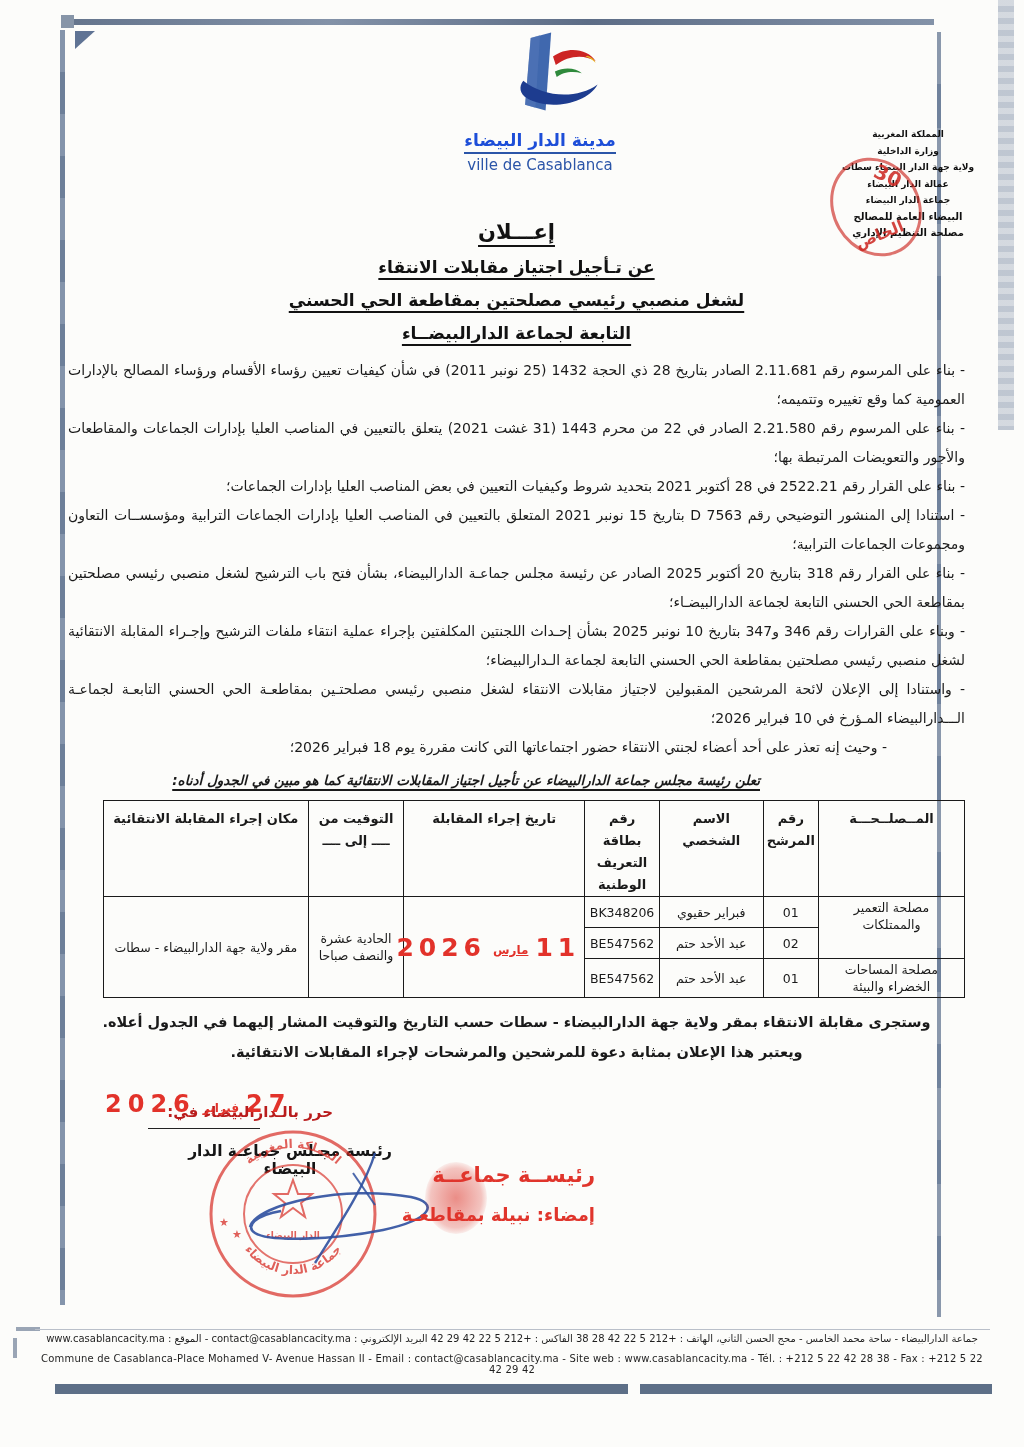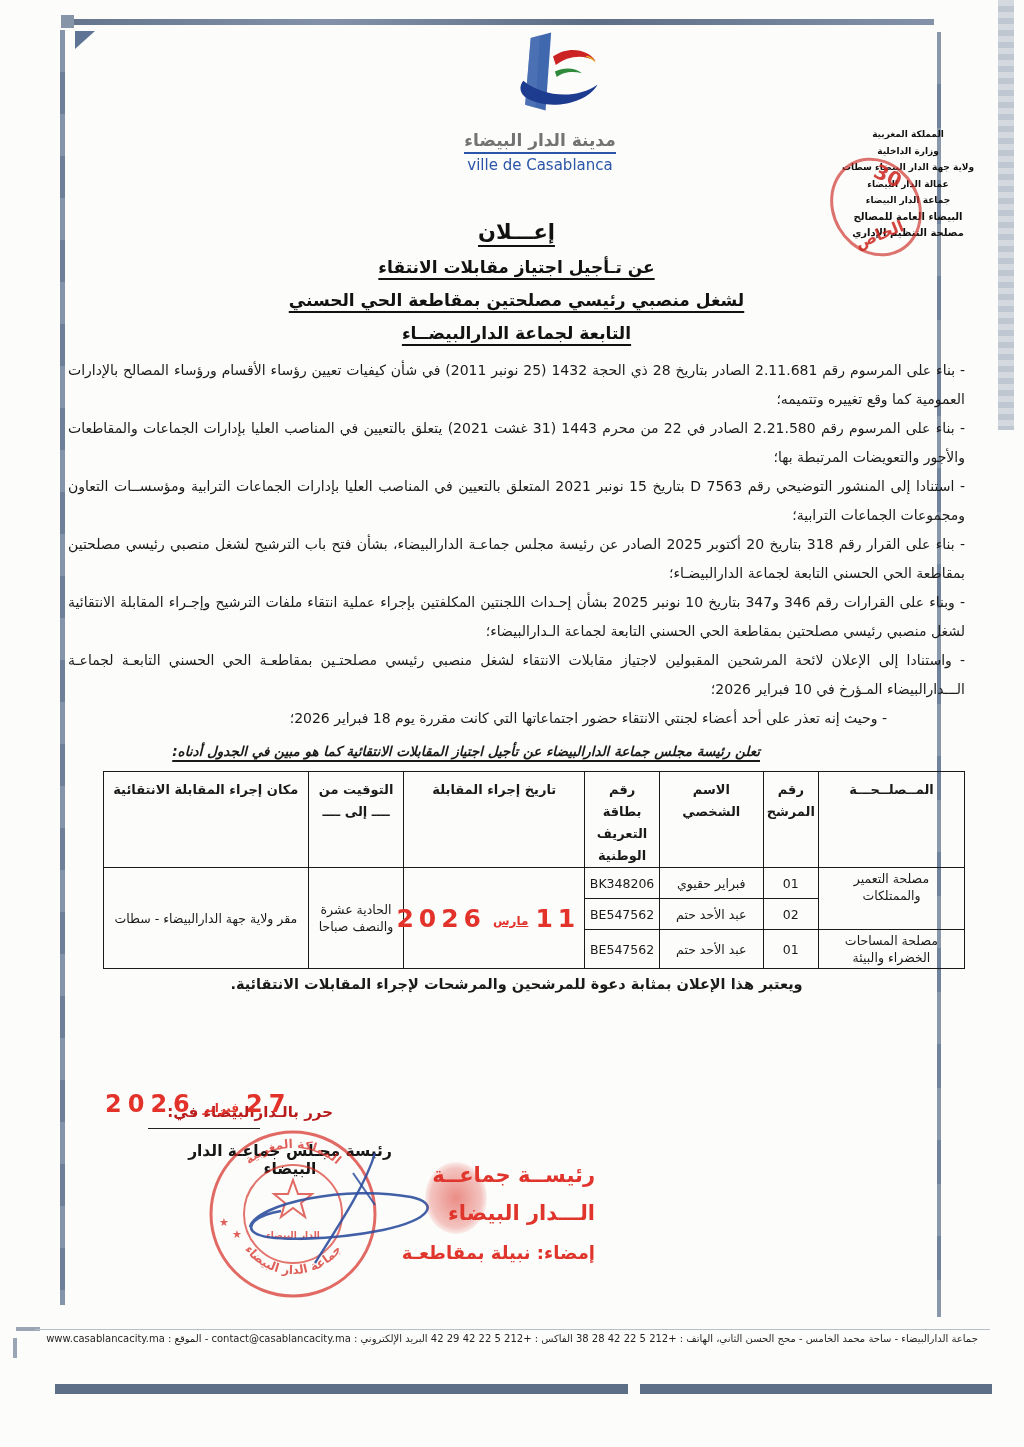--- a/index.html
+++ b/index.html
@@ -19,21 +19,21 @@
                 background:repeating-linear-gradient(180deg,#8a98ac 0 52px,#70829c 52px 96px); }
   .art-edge   { left:998px; top:0;     width:16px; height:430px; opacity:.55;
                 background:repeating-linear-gradient(180deg,#b4bdca 0 6px,#8d9bb0 6px 12px); }
   .art-b1     { left:55px;  top:1384px; width:573px; height:10px; background:#5d6f87; }
   .art-b2     { left:640px; top:1384px; width:352px; height:10px; background:#5d6f87; }
   .art-bl1    { left:16px;  top:1327px; width:24px; height:4px;  background:#9aa5b5; }
   .art-bl2    { left:13px;  top:1338px; width:4px;  height:20px; background:#9aa5b5; }
 
   
   .logo { position:absolute; left:425px; top:28px; width:230px; text-align:center; }
-  .logo-ar { display:inline-block; font-size:17px; font-weight:bold; color:#737373;
+  .logo-ar { display:inline-block; font-size:17px; font-weight:bold; color:#1d4ed8;
              border-bottom:2px solid #2b55a8; padding-bottom:2px; direction:rtl; }
   .logo-fr { font-size:15px; color:#2b55a8; margin-top:2px; }
 
   
   .letterhead { position:absolute; right:30px; top:126px; width:172px; text-align:center;
                 font-size:9px; line-height:16.5px; font-weight:bold; color:#101010; direction:rtl; }
   .letterhead .lh-big { font-size:10px; }
   .letterhead span { display:block; }
 
   
@@ -152,20 +152,21 @@
   <div class="title-block">
     <div class="t-heading">إعـــلان</div>
     <div class="t-line">عن تـأجيل اجتياز مقابلات الانتقاء</div>
     <div class="t-line">لشغل منصبي رئيسي مصلحتين بمقاطعة الحي الحسني</div>
     <div class="t-line">التابعة لجماعة الدارالبيضــاء</div>
   </div>
 
   <div class="content">
     <p class="bullet">- بناء على المرسوم رقم 2.11.681 الصادر بتاريخ 28 ذي الحجة 1432 (25 نونبر 2011) في شأن كيفيات تعيين رؤساء الأقسام ورؤساء المصالح بالإدارات العمومية كما وقع تغييره وتتميمه؛</p>
     <p class="bullet">- بناء على المرسوم رقم 2.21.580 الصادر في 22 من محرم 1443 (31 غشت 2021) يتعلق بالتعيين في المناصب العليا بإدارات الجماعات والمقاطعات والأجور والتعويضات المرتبطة بها؛</p>
+    <p class="bullet">- بناء على القرار رقم 2522.21 في 28 أكتوبر 2021 بتحديد شروط وكيفيات التعيين في بعض المناصب العليا بإدارات الجماعات؛</p>
     <p class="bullet">- استنادا إلى المنشور التوضيحي رقم D 7563 بتاريخ 15 نونبر 2021 المتعلق بالتعيين في المناصب العليا بإدارات الجماعات الترابية ومؤسســات التعاون ومجموعات الجماعات الترابية؛</p>
     <p class="bullet">- بناء على القرار رقم 318 بتاريخ 20 أكتوبر 2025 الصادر عن رئيسة مجلس جماعـة الدارالبيضاء، بشأن فتح باب الترشيح لشغل منصبي رئيسي مصلحتين بمقاطعة الحي الحسني التابعة لجماعة الدارالبيضـاء؛</p>
     <p class="bullet">- وبناء على القرارات رقم 346 و347 بتاريخ 10 نونبر 2025 بشأن إحـداث اللجنتين المكلفتين بإجراء عملية انتقاء ملفات الترشيح وإجـراء المقابلة الانتقائية لشغل منصبي رئيسي مصلحتين بمقاطعة الحي الحسني التابعة لجماعة الـدارالبيضاء؛</p>
     <p class="bullet">- واستنادا إلى الإعلان لائحة المرشحين المقبولين لاجتياز مقابلات الانتقاء لشغل منصبي رئيسي مصلحتـين بمقاطعـة الحي الحسني التابعـة لجماعـة الـــدارالبيضاء المـؤرخ في 10 فبراير 2026؛</p>
     <p class="bullet indent">- وحيث إنه تعذر على أحد أعضاء لجنتي الانتقاء حضور اجتماعاتها التي كانت مقررة يوم 18 فبراير 2026؛</p>
 
     <div class="table-intro">تعلن رئيسة مجلس جماعة الدارالبيضاء عن تأجيل اجتياز المقابلات الانتقائية كما هو مبين في الجدول أدناه:</div>
 
     <table class="sched">
       <colgroup>
@@ -209,20 +210,21 @@
       </tr>
       <tr>
         <td class="service">مصلحة المساحات الخضراء والبيئة</td>
         <td>01</td>
         <td>عبد الأحد حتم</td>
         <td class="latin">BE547562</td>
       </tr>
     </tbody>
       </table>
 
+    <div class="closing-line first">وستجرى مقابلة الانتقاء بمقر ولاية جهة الدارالبيضاء - سطات حسب التاريخ والتوقيت المشار إليهما في الجدول أعلاه.</div>
     <div class="closing-line">ويعتبر هذا الإعلان بمثابة دعوة للمرشحين والمرشحات لإجراء المقابلات الانتقائية.</div>
   </div>
 
   <div class="sig written-at">حرر بالـدارالبيضاء في:</div>
   <div class="sig date-rule"></div>
   <div class="sig closing-stamp">
     <span class="big">27</span>
     <span class="small">فبراير</span>
     <span class="big">2026</span>
   </div>
@@ -249,20 +251,20 @@
 
   <svg class="sig blue-sig" viewBox="0 0 230 125">
     <path d="M25 82 C 32 58, 122 40, 186 52 C 214 58, 208 74, 158 85 C 108 95, 44 97, 30 88 C 19 81, 32 70, 56 66" fill="none" stroke="#2d4f9e" stroke-width="2.6" opacity=".9"></path>
     <path d="M150 8 C 140 42, 110 86, 90 118" fill="none" stroke="#2d4f9e" stroke-width="2.4" opacity=".9"></path>
     <path d="M128 28 L 150 60" fill="none" stroke="#2d4f9e" stroke-width="2" opacity=".85"></path>
   </svg>
 
   <div class="sig red-blob"></div>
   <div class="sig red-stamp-text">
     <span class="rl1">رئيســة جماعــة</span>
-    <span class="rl2">الـــدار البيضاء</span>
     <span class="rl3">إمضاء: نبيلة بمقاطعـة</span>
   </div>
 
   <div class="footer-sep"></div>
   <div class="footer-ar">جماعة الدارالبيضاء - ساحة محمد الخامس - محج الحسن الثاني، الهاتف : +212 5 22 42 28 38 الفاكس : +212 5 22 42 29 42 البريد الإلكتروني : contact@casablancacity.ma - الموقع : www.casablancacity.ma</div>
+  <div class="footer-fr">Commune de Casablanca-Place Mohamed V- Avenue Hassan II - Email : contact@casablancacity.ma - Site web : www.casablancacity.ma - Tél. : +212 5 22 42 28 38 - Fax : +212 5 22 42 29 42</div>
 
 </div>
 
 </body></html>

